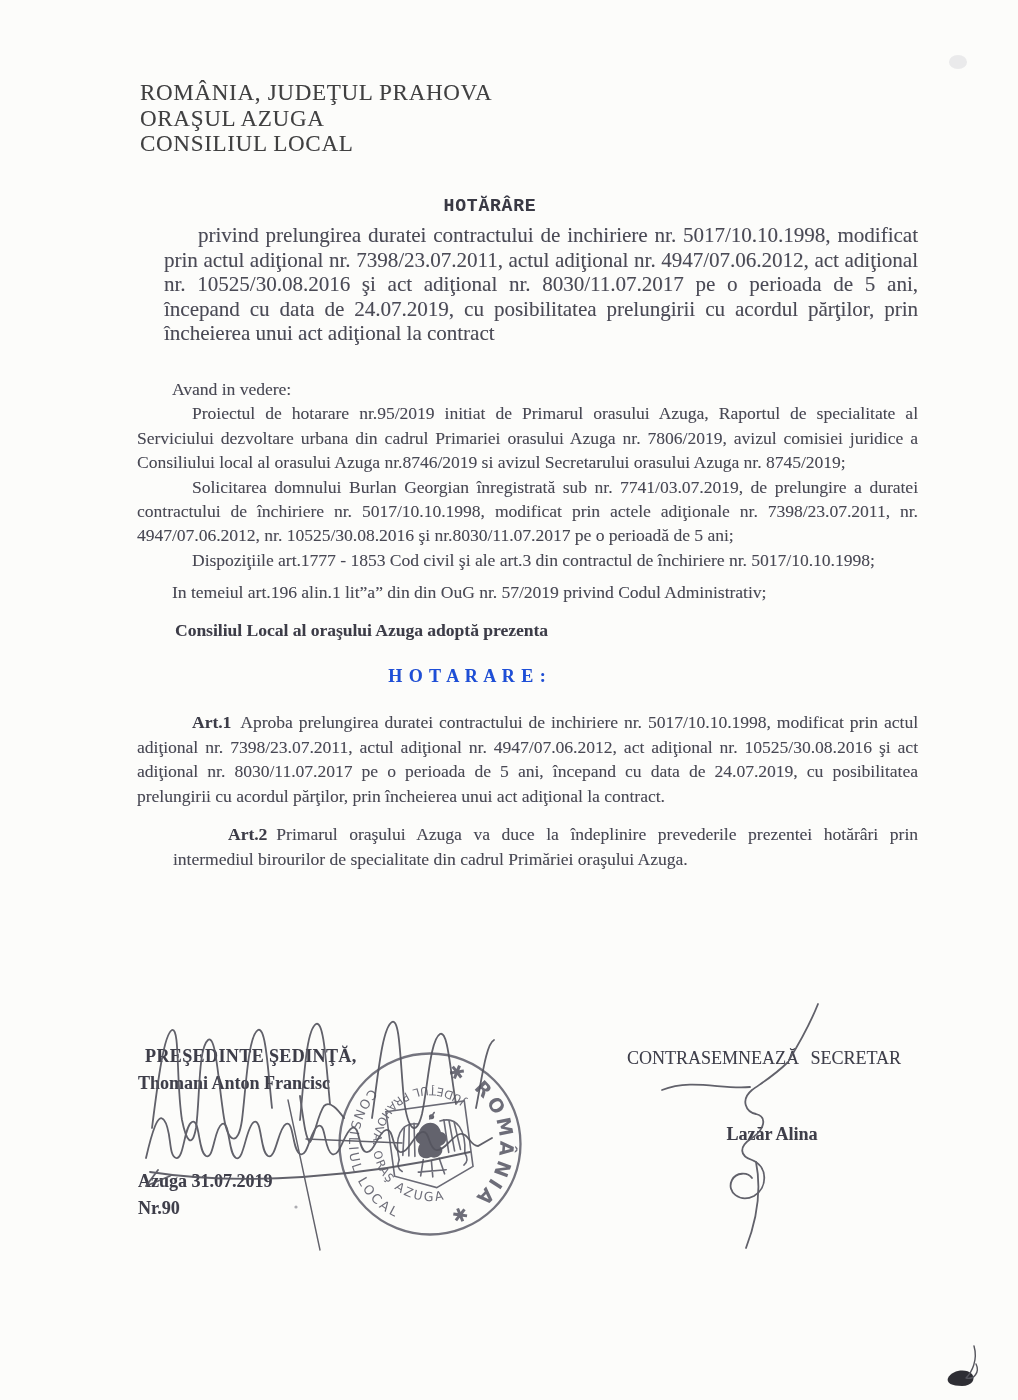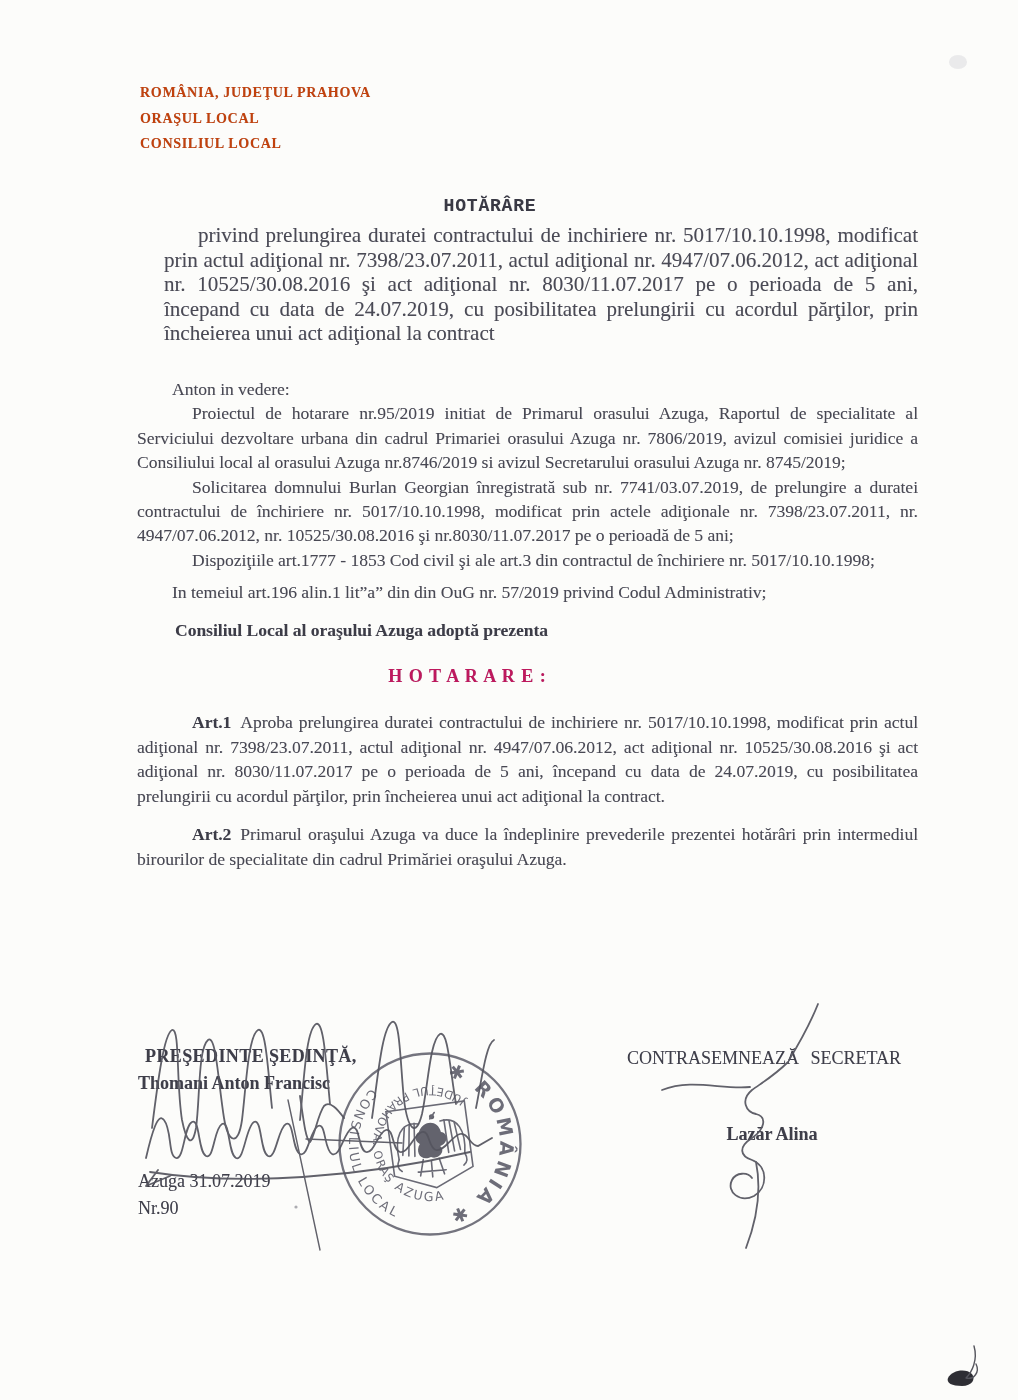--- a/index.html
+++ b/index.html
@@ -4,76 +4,76 @@
 <style>
   html,body { margin:0; padding:0; background:#e8e8e8; }
   .page {
     position:relative; width:1018px; height:1400px; background:#fcfcfa;
     overflow:hidden; font-family:"Liberation Serif","DejaVu Serif",serif;
     color:#4a4a55;
   }
   .page * { box-sizing:border-box; }
   .txt-soft { text-shadow:0.3px 0.3px 0.6px rgba(110,110,125,0.35); }
 
-  .hdr { position:absolute; left:140px; top:80px; font-size:14px;
-         line-height:25.5px; letter-spacing:0.7px; color:#c2410c;font-weight:bold; }
+  .hdr { position:absolute; left:140px; top:80px; font-size:23px;
+         line-height:25.5px; letter-spacing:0.7px; color:#404040; }
 
   .doc-title { position:absolute; left:100px; top:196px; width:780px;
          text-align:center; font-weight:bold; font-size:18px;
          letter-spacing:0.8px; color:#393944;font-family:Liberation Mono, monospace; }
 
   .subtitle { position:absolute; left:164px; top:223px; width:754px;
          text-align:justify; text-indent:34px; font-size:21px;
          line-height:24.6px; color:#4a4a55; }
 
   .body-text { position:absolute; left:137px; top:377px; width:781px;
          font-size:17.5px; line-height:24.4px; color:#484853; }
   .body-text p { margin:0; text-align:justify; text-indent:55px; }
   .body-text p.intro { text-align:left; text-indent:35px; }
   .body-text p.legal { margin-top:8px; text-indent:35px; }
   .body-text p.adoption { margin-top:13px; text-align:left; text-indent:38px;
          font-weight:bold; color:#3c3c47; }
   .body-text p.decision { margin:22px 0; text-align:center; text-indent:0;
          font-weight:bold; font-size:18px; letter-spacing:1px;
-         transform:translateX(-60px); color:#be185d; }
+         transform:translateX(-60px); color:#1d4ed8; }
   .body-text p.art { text-indent:55px; }
-  .body-text p.art2 { margin-top:14px; }
+  .body-text p.art2 { margin-top:14px;margin-left:36px; }
   .body-text .lbl { font-weight:bold; color:#3c3c47; margin-right:9px; }
 
   .sig-role-left  { position:absolute; left:145px; top:1046px; font-weight:bold;
          font-size:18px; letter-spacing:0.4px; color:#3e3e49; }
   .sig-name-left  { position:absolute; left:138px; top:1073px; font-weight:bold;
          font-size:18px; color:#3e3e49; }
   .sig-role-right { position:absolute; left:627px; top:1048px; font-weight:normal;
          font-size:18px; word-spacing:7px; color:#3e3e49; }
   .sig-name-right { position:absolute; left:627px; top:1124px; width:290px;
          text-align:center; font-weight:bold; font-size:18px; color:#3e3e49; }
 
-  .issue { position:absolute; left:138px; top:1168px; font-weight:normal;
+  .issue { position:absolute; left:138px; top:1168px; font-weight:bold;
          font-size:18px; line-height:27px; color:#3e3e49; }
 
   .stamp-svg { position:absolute; left:330px; top:1044px; }
   .ink-layer { position:absolute; left:0; top:0; pointer-events:none; }
 </style>
 </head>
 <body>
 
 <div class="page">
 
   <div class="hdr txt-soft">
     <div>ROMÂNIA, JUDEŢUL PRAHOVA</div>
-    <div>ORAŞUL LOCAL</div>
+    <div>ORAŞUL AZUGA</div>
     <div>CONSILIUL LOCAL</div>
   </div>
 
   <div class="doc-title txt-soft">HOTĂRÂRE</div>
   <div class="subtitle txt-soft">privind prelungirea duratei contractului de inchiriere nr. 5017/10.10.1998, modificat prin actul adiţional nr. 7398/23.07.2011, actul adiţional nr. 4947/07.06.2012, act adiţional nr. 10525/30.08.2016 şi act adiţional nr. 8030/11.07.2017 pe o perioada de 5 ani, începand cu data de 24.07.2019, cu posibilitatea prelungirii cu acordul părţilor, prin încheierea unui act adiţional la contract</div>
 
   <div class="body-text txt-soft">
-    <p class="intro">Anton in vedere:</p>
+    <p class="intro">Avand in vedere:</p>
     <p>Proiectul de hotarare nr.95/2019 initiat de Primarul orasului Azuga, Raportul de specialitate al Serviciului dezvoltare urbana din cadrul Primariei orasului Azuga nr. 7806/2019, avizul comisiei juridice a Consiliului local al orasului Azuga nr.8746/2019 si avizul Secretarului orasului Azuga nr. 8745/2019;</p>
     <p>Solicitarea domnului Burlan Georgian înregistrată sub nr. 7741/03.07.2019, de prelungire a duratei contractului de închiriere nr. 5017/10.10.1998, modificat prin actele adiţionale nr. 7398/23.07.2011, nr. 4947/07.06.2012, nr. 10525/30.08.2016 şi nr.8030/11.07.2017 pe o perioadă de 5 ani;</p>
     <p>Dispoziţiile art.1777 - 1853 Cod civil şi ale art.3 din contractul de închiriere nr. 5017/10.10.1998;</p>
     <p class="legal">In temeiul art.196 alin.1 lit”a” din din OuG nr. 57/2019 privind Codul Administrativ;</p>
     <p class="adoption">Consiliul Local al oraşului Azuga adoptă prezenta</p>
     <p class="decision">H O T A R A R E :</p>
     <p class="art"><span class="lbl">Art.1</span><span>Aproba prelungirea duratei contractului de inchiriere nr. 5017/10.10.1998, modificat prin actul adiţional nr. 7398/23.07.2011, actul adiţional nr. 4947/07.06.2012, act adiţional nr. 10525/30.08.2016 şi act adiţional nr. 8030/11.07.2017 pe o perioada de 5 ani, începand cu data de 24.07.2019, cu posibilitatea prelungirii cu acordul părţilor, prin încheierea unui act adiţional la contract.</span></p>
     <p class="art art2"><span class="lbl">Art.2</span><span>Primarul oraşului Azuga va duce la îndeplinire prevederile prezentei hotărâri prin intermediul birourilor de specialitate din cadrul Primăriei oraşului Azuga.</span></p>
   </div>
 

